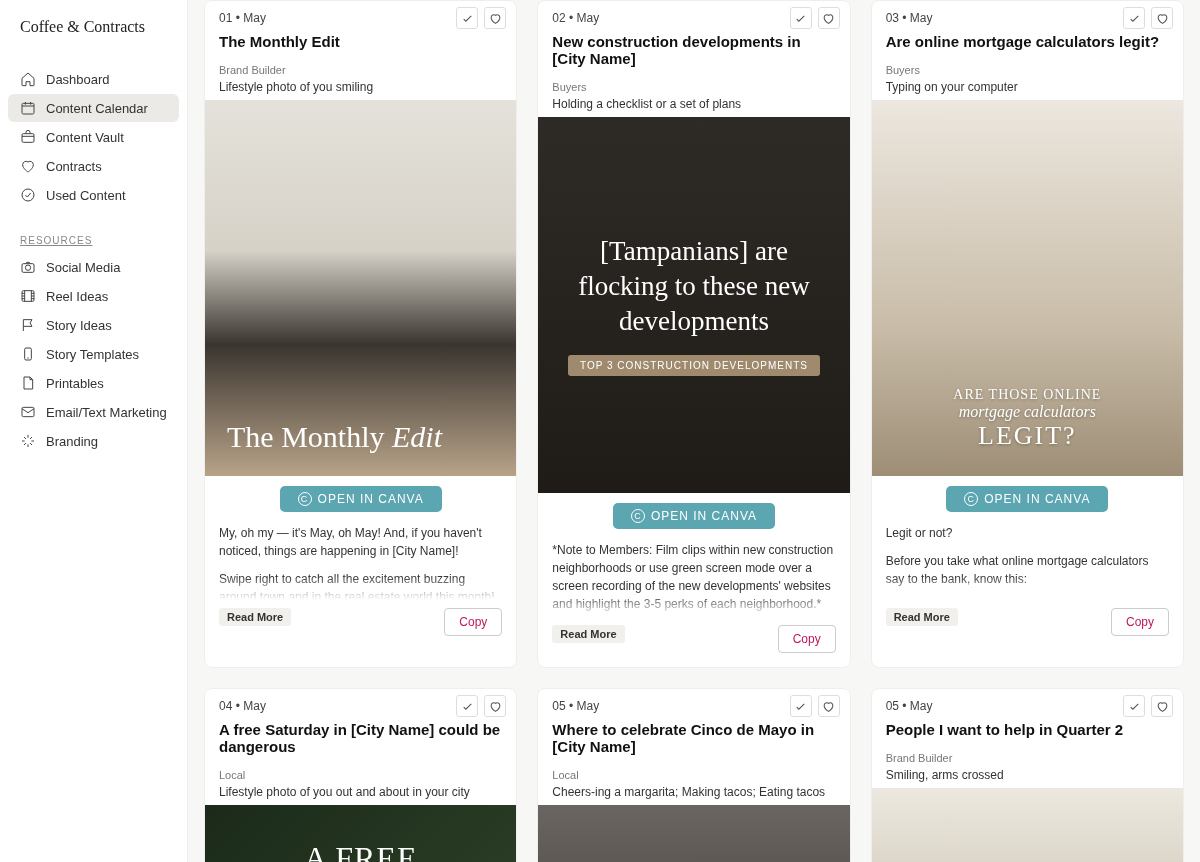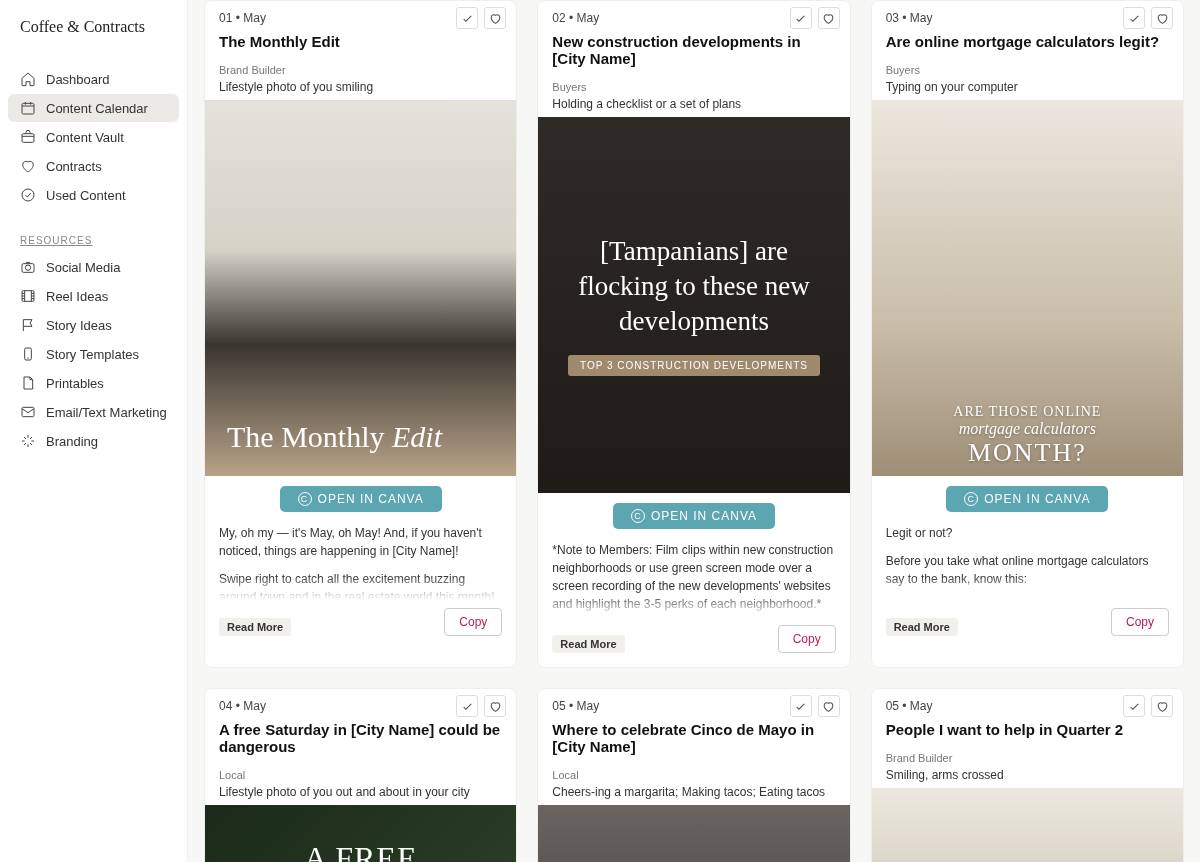--- a/index.html
+++ b/index.html
@@ -153,21 +153,21 @@
   background: #a08a6e;
   color: #fff;
   font-size: 10px;
   letter-spacing: 1px;
   padding: 5px 12px;
   border-radius: 3px;
   font-family: -apple-system, sans-serif;
 }
 .overlay-legit {
   font-family: Georgia, serif;
-  position: absolute; bottom: 8px; left: 0; right: 0;
+  position: absolute; bottom: 25px; left: 0; right: 0;
   text-align: center;
   color: #fff;
   text-shadow: 0 1px 3px rgba(0,0,0,.3);
 }
 .overlay-legit .l1 { font-size: 14px; letter-spacing: 1px; }
 .overlay-legit .l2 { font-style: italic; font-size: 16px; }
 .overlay-legit .l3 { font-size: 26px; letter-spacing: 2px; }
 
 .canva-btn {
   align-self: center;
@@ -196,21 +196,21 @@
   overflow: hidden;
   position: relative;
   text-align: left;
 }
 .card-body p { margin-bottom: 10px; }
 .fade {
   position: absolute; bottom: 0; left: 0; right: 0; height: 24px;
   background: linear-gradient(to bottom, rgba(255,255,255,0), #fff);
 }
 .card-foot {
-  display: flex; justify-content: space-between; align-items: flex-end;
+  display: flex; justify-content: space-between; align-items: flex-start;
   padding: 8px 14px 14px;
 }
 .readmore {
   font-size: 11px; font-weight: 600; color: #333;
   background: #f2f0ec; padding: 3px 8px; border-radius: 3px;
   cursor: pointer;
 }
 .copybtn {
   font-size: 12px; color: #be185d;
   border: 1px solid #ccc; background: #fff;
@@ -443,21 +443,21 @@
         </div>
         <div class="date-row">03 • May</div>
         <div class="title">Are online mortgage calculators legit?</div>
         <div class="tag">Buyers</div>
         <div class="subtag">Typing on your computer</div>
       </div>
       <div class="card-image img-3">
         <div class="overlay-legit">
           <div class="l1">ARE THOSE ONLINE</div>
           <div class="l2">mortgage calculators</div>
-          <div class="l3">MONTH?</div>
+          <div class="l3">LEGIT?</div>
         </div>
       </div>
       <div class="canva-btn">
         <span class="cicon">C</span>
         <span>OPEN IN CANVA</span>
       </div>
       <div class="card-body">
         <p>Legit or not?</p>
         <p>Before you take what online mortgage calculators say to the bank, know this:</p>
         <p style="color:#bbb">Interest rates are incredibly personalized. One size *does not* fit all</p>

